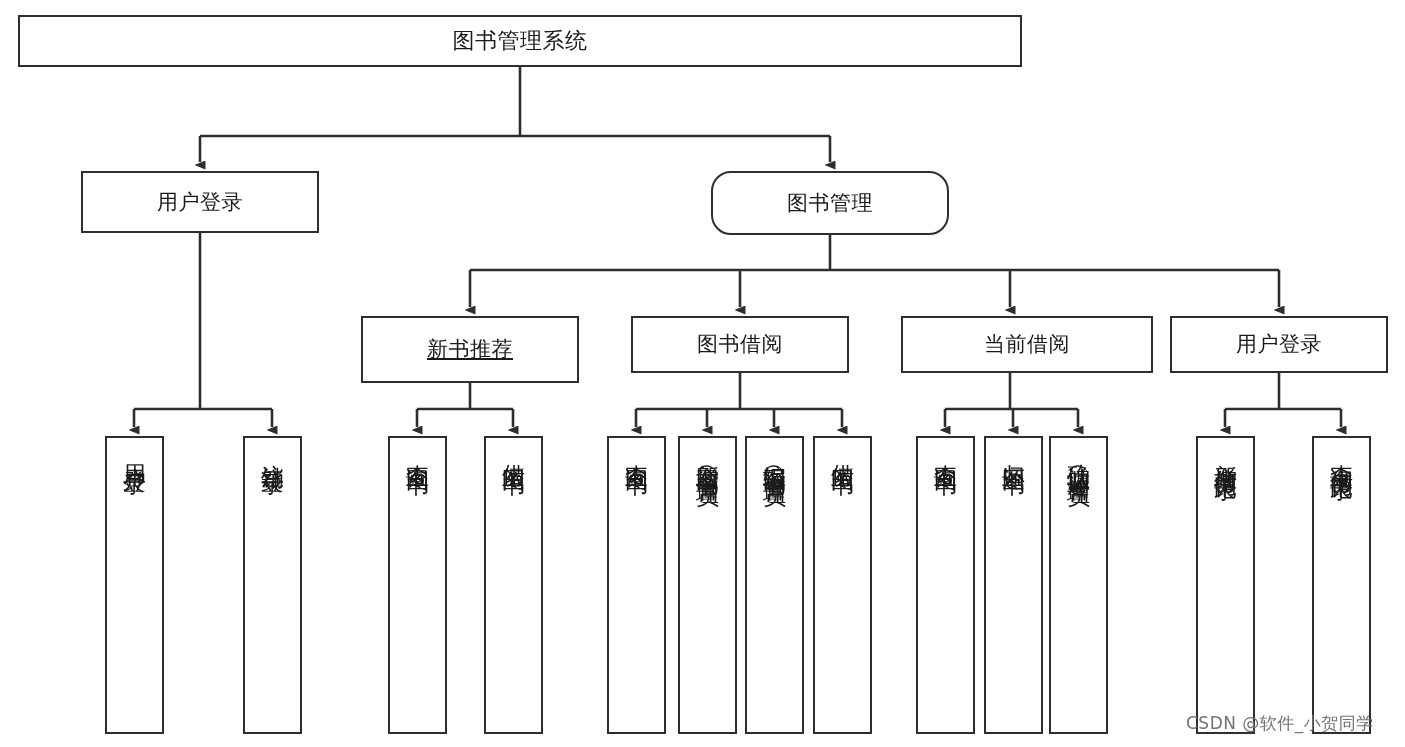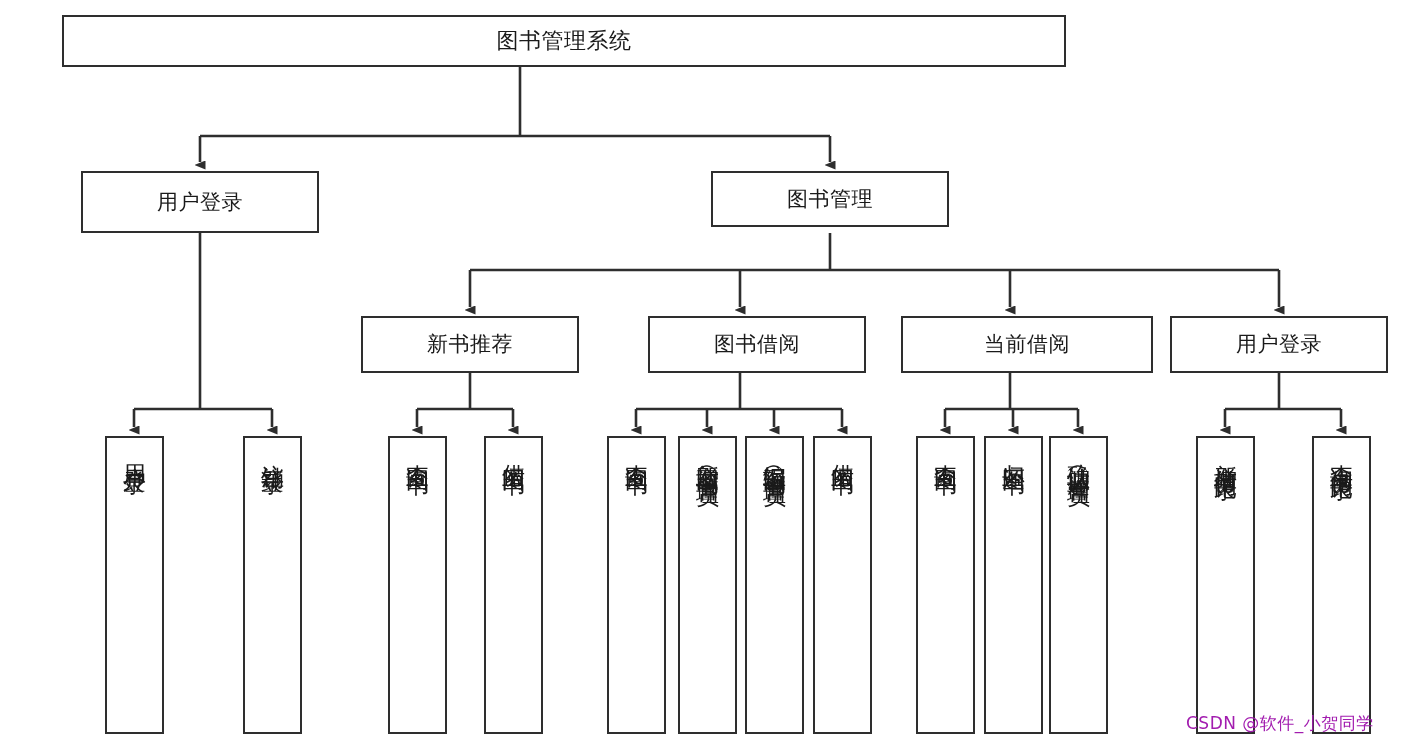--- a/index.html
+++ b/index.html
@@ -53,21 +53,21 @@
     font-size: 23px;
     letter-spacing: 3px;
     line-height: 1;
   }
   .node.root .label { font-size: 22px; }
   #watermark {
     position: absolute;
     left: 1186px;
     top: 712px;
     font-size: 17px;
-    color: #a21caf;
+    color: #737373;
     letter-spacing: 0.5px;
     white-space: nowrap;
     z-index: 5;
     font-family: "DejaVu Sans", "Liberation Sans", sans-serif;
   }
 </style>
 </head>
 <body>
 
 <div id="canvas">
@@ -115,35 +115,35 @@
       <path d="M1013,409 L1013,427" marker-end="url(#arrow)"></path>
       <path d="M1078,409 L1078,427" marker-end="url(#arrow)"></path>
 
       <path d="M1279,373 L1279,409"></path>
       <path d="M1225,409 L1341,409"></path>
       <path d="M1225,409 L1225,427" marker-end="url(#arrow)"></path>
       <path d="M1341,409 L1341,427" marker-end="url(#arrow)"></path>
     </g>
   </svg>
 
-  <div class="node horizontal root" style="left:18px; top:15px; width:1004px; height:52px;margin-left:44px;">
+  <div class="node horizontal root" style="left:18px; top:15px; width:1004px; height:52px;">
     <span class="label">图书管理系统</span>
   </div>
 
   <div class="node horizontal" style="left:81px; top:171px; width:238px; height:62px;">
     <span class="label">用户登录</span>
   </div>
-  <div class="node horizontal" style="left:711px; top:171px; width:238px; height:56px;">
+  <div class="node horizontal" style="left:711px; top:171px; width:238px; height:64px;border-radius:20px;">
     <span class="label">图书管理</span>
   </div>
 
-  <div class="node horizontal" style="left:361px; top:316px; width:218px; height:57px;">
+  <div class="node horizontal" style="left:361px; top:316px; width:218px; height:67px;text-decoration:underline;">
     <span class="label">新书推荐</span>
   </div>
-  <div class="node horizontal" style="left:631px; top:316px; width:218px; height:57px;margin-left:17px;">
+  <div class="node horizontal" style="left:631px; top:316px; width:218px; height:57px;">
     <span class="label">图书借阅</span>
   </div>
   <div class="node horizontal" style="left:901px; top:316px; width:252px; height:57px;">
     <span class="label">当前借阅</span>
   </div>
   <div class="node horizontal" style="left:1170px; top:316px; width:218px; height:57px;">
     <span class="label">用户登录</span>
   </div>
 
   <div class="node vertical" style="left:105px; top:436px; width:59px; height:298px;">

